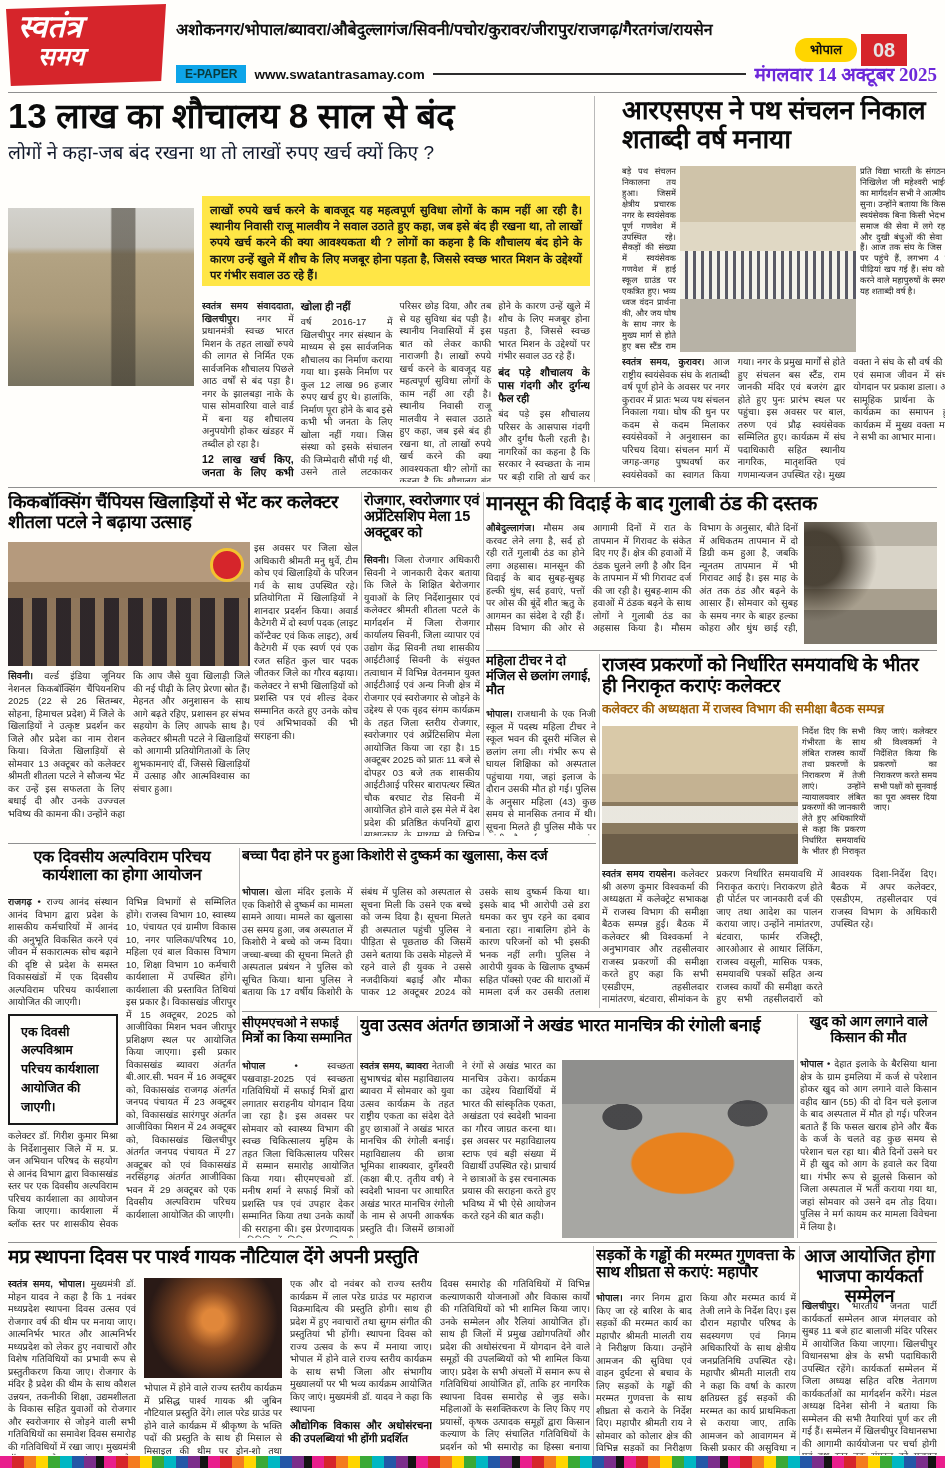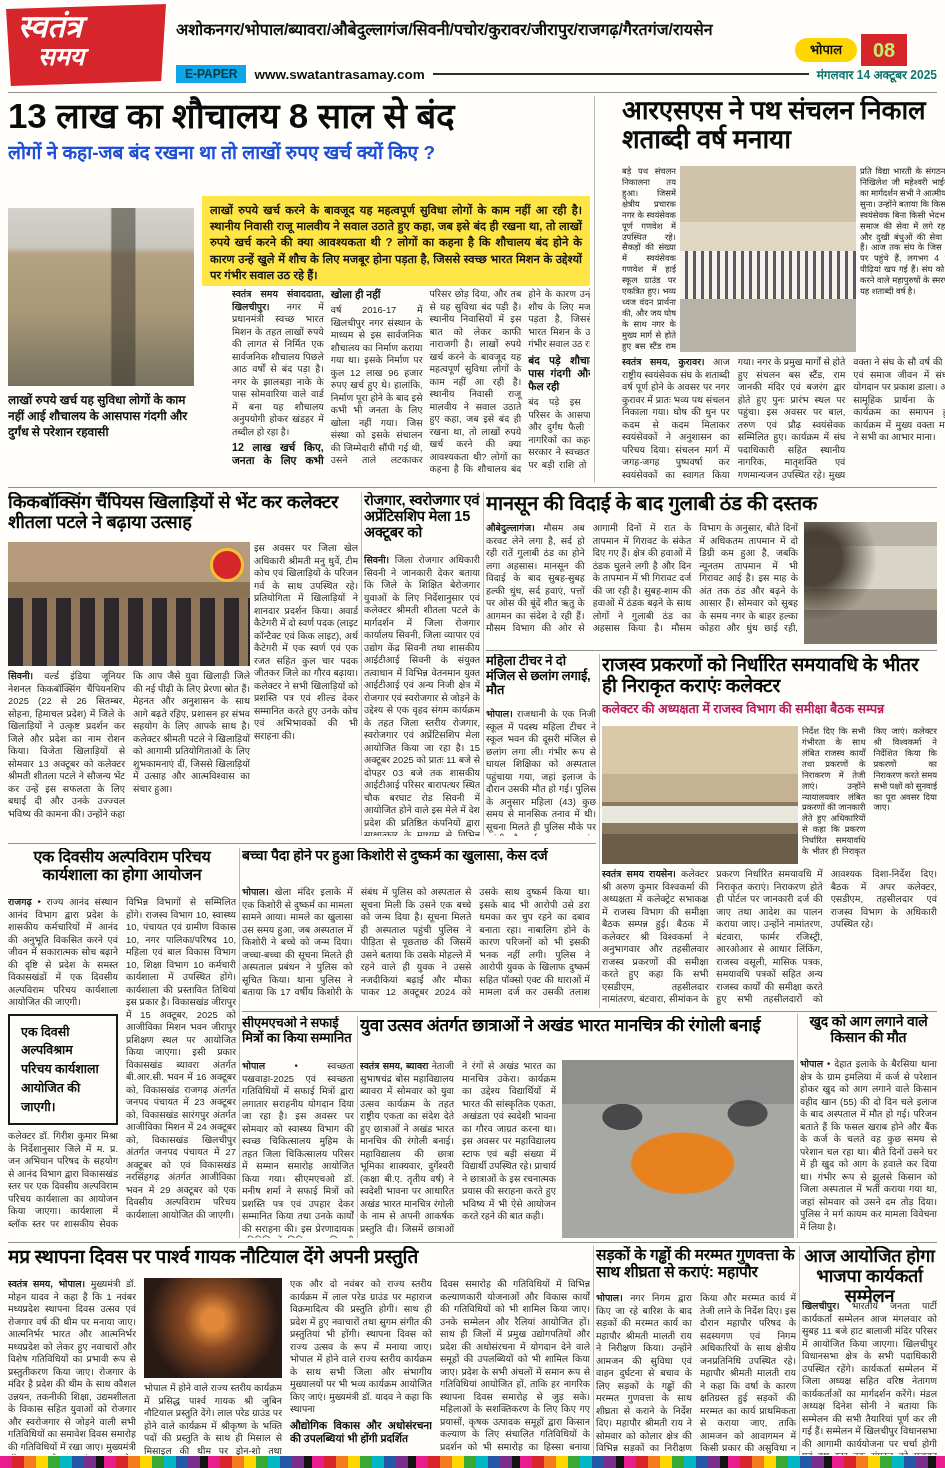--- a/index.html
+++ b/index.html
@@ -7,32 +7,32 @@
   .page{position:relative;width:945px;height:1468px;margin:0 auto;background:#fffefb;overflow:hidden;}
   
   .logo{position:absolute;left:6px;top:4px;width:160px;height:82px;background:#d6252b;
         clip-path:polygon(0 6%,100% 0,97% 94%,3% 100%);color:#fff;font-weight:bold;font-style:italic;padding:6px 12px;}
   .logo-top{font-size:31px;line-height:1.1;}
   .logo-bottom{font-size:25px;margin-left:20px;line-height:1;}
   .cities{position:absolute;left:176px;top:18px;width:612px;font-size:16px;font-weight:bold;color:#101010;
           white-space:nowrap;overflow:hidden;}
   .edition-pill{position:absolute;left:795px;top:38px;width:62px;height:24px;background:#ffd500;border-radius:12px;
           font-size:13px;font-weight:bold;text-align:center;line-height:24px;color:#111;}
-  .page-num{position:absolute;left:861px;top:34px;width:46px;height:32px;background:#d6252b;color:#bef264;
+  .page-num{position:absolute;left:861px;top:34px;width:46px;height:32px;background:#d6252b;color:#e5e5e5;
           font-size:20px;font-weight:bold;text-align:center;line-height:32px;}
   .epaper-row{position:absolute;left:176px;top:62px;width:761px;height:24px;display:flex;align-items:center;gap:8px;}
   .epaper-chip{background:#0ea5e9;color:#083b3d;font-weight:bold;font-size:12px;padding:2px 9px;}
   .website{font-weight:bold;font-size:13.5px;color:#101010;}
   .fill-line{flex:1;height:2px;background:#2c2c2c;}
-  .date{font-weight:bold;font-size:12px;color:#0f766e;}
+  .date{font-weight:bold;font-size:19px;color:#6d28d9;font-family:Liberation Serif, serif;}
   
   .art{position:absolute;overflow:hidden;}
   .hd{position:relative;font-weight:bold;color:#0b0b0b;line-height:1.12;letter-spacing:-.2px;}
-  .sub-red{font-size:19px;color:#1d4ed8;font-weight:bold;margin-top:4px;}
-  .sub-bold{font-weight:bold;font-size:12.5px;color:#be185d;margin-top:3px;}
+  .sub-red{font-size:19px;color:#0f172a;font-weight:normal;margin-top:4px;}
+  .sub-bold{font-weight:bold;font-size:12.5px;color:#a16207;margin-top:3px;}
   .flow{position:absolute;font-size:9.4px;line-height:1.33;text-align:justify;color:#1e1e1e;overflow:hidden;column-fill:auto;}
   .c2{column-count:2;column-gap:8px;}
   .c3{column-count:3;column-gap:8px;}
   .c4{column-count:4;column-gap:7px;}
   .tiny{font-size:8.4px;line-height:1.3;}
   .byline{font-weight:bold;}
   .inhead{display:block;font-weight:bold;font-size:10.6px;line-height:1.25;margin:3px 0;color:#0d0d0d;}
   .hlbox{position:absolute;background:#ffe646;font-weight:bold;font-size:11.4px;line-height:1.42;padding:6px 8px;
          text-align:justify;color:#151515;overflow:hidden;}
   .caption{position:absolute;font-weight:bold;font-size:12px;line-height:1.35;color:#101010;text-align:left;}
@@ -90,23 +90,22 @@
     <span class="website">www.swatantrasamay.com</span>
     <span class="fill-line"></span>
     <span class="date">मंगलवार 14 अक्टूबर 2025</span>
   </div>
   <div class="hrule" style="left:8px;top:92px;width:929px;"></div>
 
   <section class="art" style="left:8px;top:96px;width:582px;height:386px;">
     <h1 class="hd" style="font-size:35px;">13 लाख का शौचालय 8 साल से बंद</h1>
     <h2 class="sub-red">लोगों ने कहा-जब बंद रखना था तो लाखों रुपए खर्च क्यों किए ?</h2>
     <div class="photo toilet-photo" style="left:0;top:112px;width:186px;height:178px;"></div>
-    <p class="caption" style="left:0;top:296px;width:186px;height:86px;">लाखों रुपये खर्च यह सुविधा लोगों के काम नहीं आई शौचालय के आसपास गंदगी और दुर्गंध से परेशान रहवासी</p>
     <div class="hlbox" style="left:194px;top:100px;width:388px;height:90px;">लाखों रुपये खर्च करने के बावजूद यह महत्वपूर्ण सुविधा लोगों के काम नहीं आ रही है। स्थानीय निवासी राजू मालवीय ने सवाल उठाते हुए कहा, जब इसे बंद ही रखना था, तो लाखों रुपये खर्च करने की क्या आवश्यकता थी ? लोगों का कहना है कि शौचालय बंद होने के कारण उन्हें खुले में शौच के लिए मजबूर होना पड़ता है, जिससे स्वच्छ भारत मिशन के उद्देश्यों पर गंभीर सवाल उठ रहे हैं।</div>
-    <div class="flow c4" style="left:194px;top:192px;width:388px;height:188px;margin-left:30px;">
+    <div class="flow c4" style="left:194px;top:204px;width:388px;height:188px;">
       <b class="byline">स्वतंत्र समय संवाददाता, खिलचीपुर।</b>
       <span>नगर में प्रधानमंत्री स्वच्छ भारत मिशन के तहत लाखों रुपये की लागत से निर्मित एक सार्वजनिक शौचालय पिछले आठ वर्षों से बंद पड़ा है। नगर के झालबड़ा नाके के पास सोमवारिया वाले वार्ड में बना यह शौचालय अनुपयोगी होकर खंडहर में तब्दील हो रहा है।</span>
       <b class="inhead">12 लाख खर्च किए, जनता के लिए कभी खोला ही नहीं</b>
       <span>वर्ष 2016-17 में खिलचीपुर नगर संस्थान के माध्यम से इस सार्वजनिक शौचालय का निर्माण कराया गया था। इसके निर्माण पर कुल 12 लाख 96 हजार रुपए खर्च हुए थे। हालांकि, निर्माण पूरा होने के बाद इसे कभी भी जनता के लिए खोला नहीं गया। जिस संस्था को इसके संचालन की जिम्मेदारी सौंपी गई थी, उसने ताले लटकाकर परिसर छोड़ दिया, और तब से यह सुविधा बंद पड़ी है। स्थानीय निवासियों में इस बात को लेकर काफी नाराजगी है। लाखों रुपये खर्च करने के बावजूद यह महत्वपूर्ण सुविधा लोगों के काम नहीं आ रही है। स्थानीय निवासी राजू मालवीय ने सवाल उठाते हुए कहा, जब इसे बंद ही रखना था, तो लाखों रुपये खर्च करने की क्या आवश्यकता थी? लोगों का कहना है कि शौचालय बंद होने के कारण उन्हें खुले में शौच के लिए मजबूर होना पड़ता है, जिससे स्वच्छ भारत मिशन के उद्देश्यों पर गंभीर सवाल उठ रहे हैं।</span>
       <b class="inhead">बंद पड़े शौचालय के पास गंदगी और दुर्गन्ध फैल रही</b>
       <span>बंद पड़े इस शौचालय परिसर के आसपास गंदगी और दुर्गंध फैली रहती है। नागरिकों का कहना है कि सरकार ने स्वच्छता के नाम पर बड़ी राशि तो खर्च कर दी, लेकिन इसके रखरखाव और उपयोग की कोई व्यवस्था नहीं की, जिसके चलते यह योजना केवल कागजों तक ही सीमित होकर रह गई है।</span>
     </div>
   </section>
 
   <section class="art" style="left:622px;top:96px;width:339px;height:386px;">

